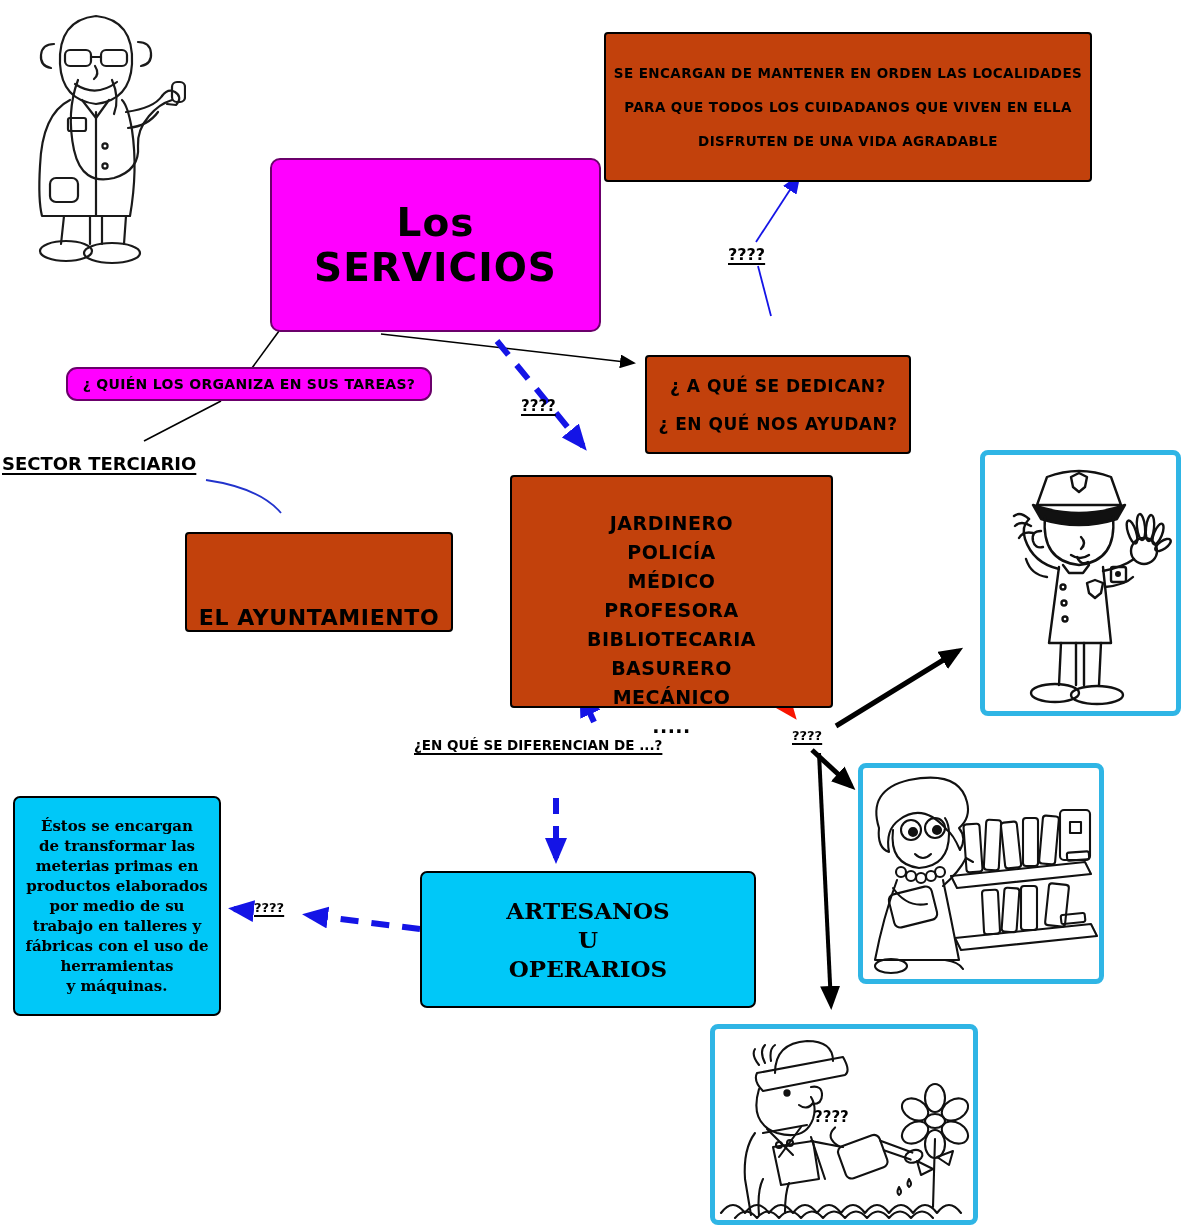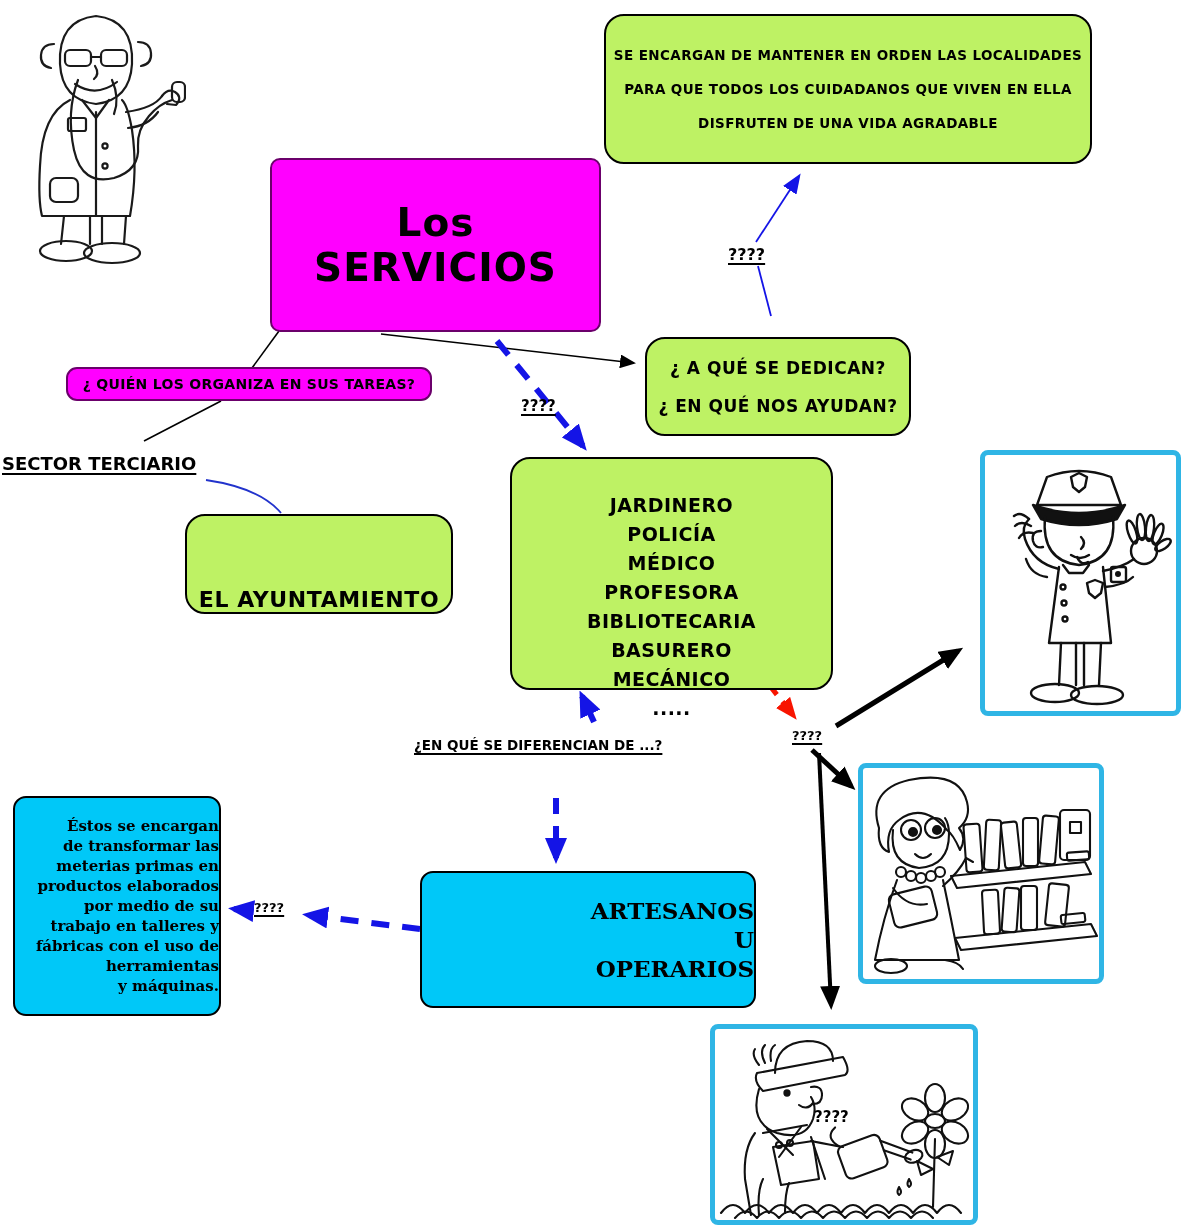--- a/index.html
+++ b/index.html
@@ -2,23 +2,23 @@
 <html><head>
 <meta charset="utf-8">
 <style>
   html,body{margin:0;padding:0;background:#fff;}
   #canvas{position:relative;width:1183px;height:1228px;background:#ffffff;overflow:hidden;
           font-family:"DejaVu Sans",sans-serif;}
   svg.connectors{position:absolute;left:0;top:0;z-index:1;}
   .box{position:absolute;box-sizing:border-box;border:2px solid #000;z-index:2;
        display:flex;flex-direction:column;justify-content:center;align-items:center;
        text-align:center;}
-  .yellow{background:#bef264;border-radius:20px;}
+  .yellow{background:#c2410c;border-radius:4px;margin-top:18px;}
   .magenta{background:#FF00FF;border:2px solid #6B006B;border-radius:10px;}
-  .cyan{background:#00C8F8;border-radius:13px;align-items:flex-end;}
+  .cyan{background:#00C8F8;border-radius:7px;}
   .heavy{font-weight:bold;color:#000;}
   .serifb{font-family:"DejaVu Serif",serif;font-weight:bold;color:#000;}
   .lbl{position:absolute;z-index:3;font-weight:bold;color:#000;white-space:nowrap;}
   .und{text-decoration:underline;text-decoration-thickness:2px;text-underline-offset:3px;}
   .pic{position:absolute;box-sizing:border-box;background:#fff;border:5px solid #2FB5E5;
        border-radius:8px;z-index:2;overflow:hidden;}
   .pic svg{display:block;width:100%;height:100%;}
   .doctor{position:absolute;z-index:2;}
   .topline{line-height:34px;font-size:13.5px;letter-spacing:.4px;}
   .dedline{line-height:38px;font-size:17px;letter-spacing:.5px;}

